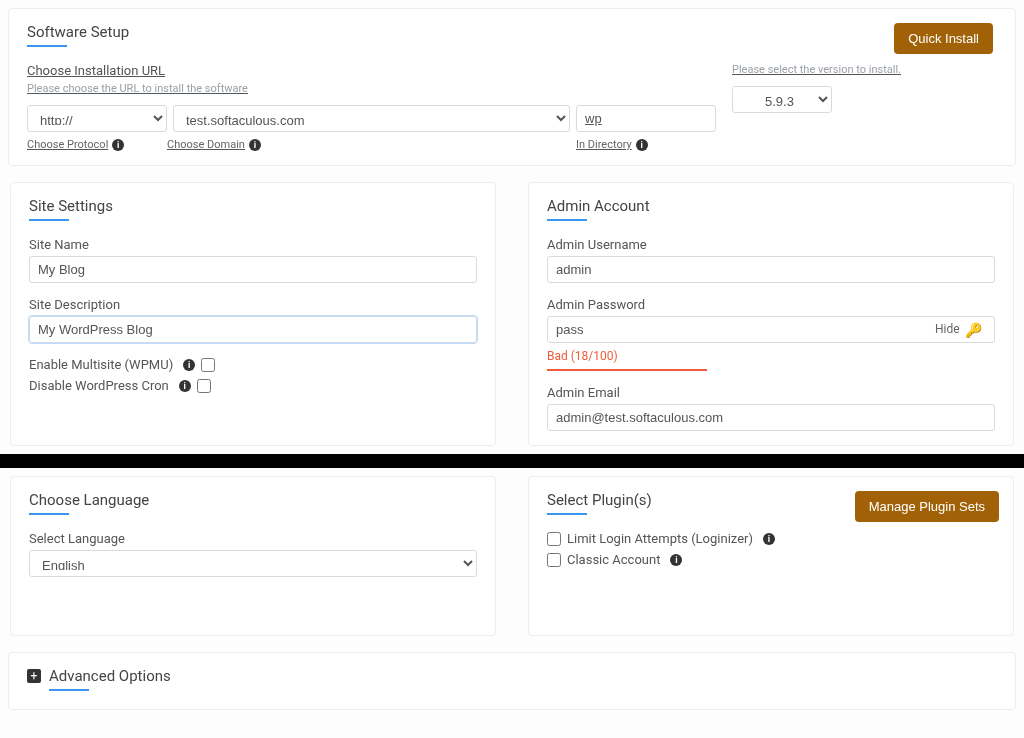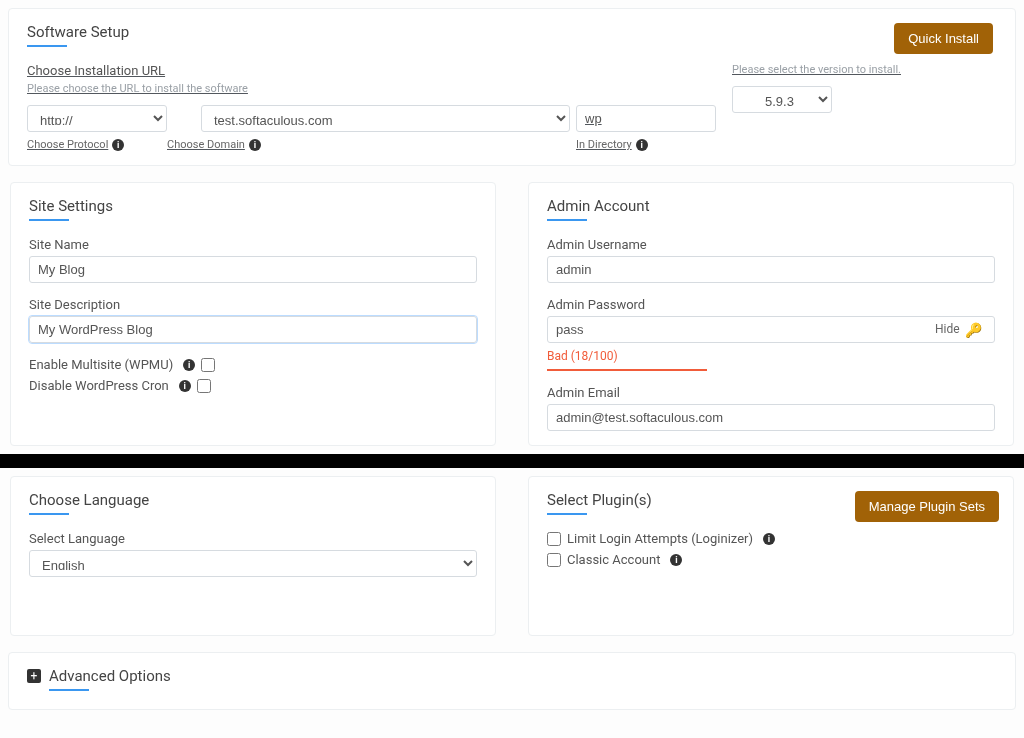--- a/index.html
+++ b/index.html
@@ -89,21 +89,21 @@
   <button class="btn-primary top-right-btn">Quick Install</button>
 
   <div class="row">
     <div class="col" style="flex:2.6;">
       <span class="label">Choose Installation URL</span>
       <div class="sublabel">Please choose the URL to install the software</div>
       <div style="display:flex; gap:6px;">
         <select style="width:140px;">
           <option>http://</option>
         </select>
-        <select style="flex:1;margin-left:28px;">
+        <select style="flex:1;">
           <option>test.softaculous.com</option>
         </select>
         <input type="text" style="width: 140px;" value="wp">
       </div>
       <div class="helper-row">
         <div class="h-protocol"><span>Choose Protocol</span><span class="info-icon">i</span></div>
         <div class="h-domain"><span>Choose Domain</span><span class="info-icon">i</span></div>
         <div class="h-dir"><span>In Directory</span><span class="info-icon">i</span></div>
       </div>
     </div>

